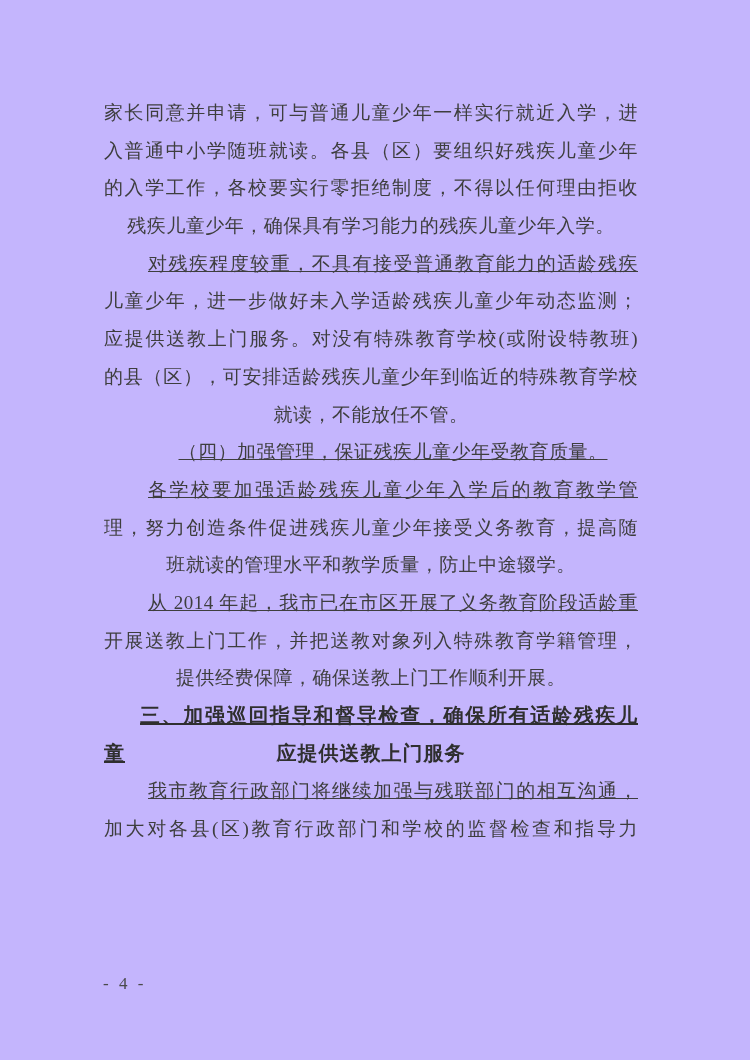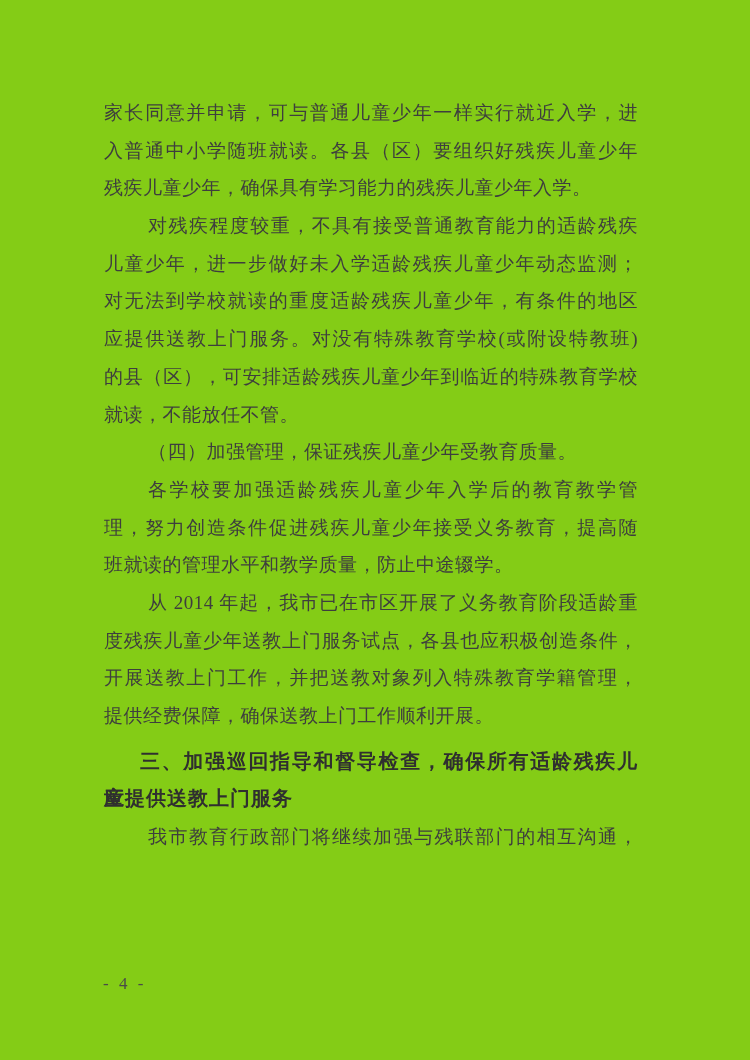--- a/index.html
+++ b/index.html
@@ -10,105 +10,105 @@
     width: 750px;
     height: 1060px;
     position: relative;
     background: #fdfdfd;
     overflow: hidden;
     font-family: "Liberation Serif", "DejaVu Serif", serif;
   }
   .page {
     position: absolute;
     inset: 0;
-    background: #84cc16;
+    background: #c4b5fd;
   }
   .doc-body {
     position: absolute;
     left: 104px;
     top: 94px;
     width: 534px;
     color: #3e3e3e;
   }
   .para {
     margin: 0;
     padding: 0;
   }
   .line {
     font-size: 19px;
     line-height: 37.7px;
     height: 37.7px;
     letter-spacing: 0.5px;
-    text-align: left;
+    text-align: center;
     overflow: visible;
   }
   
   .line.fill {
     text-align: justify;
     text-align-last: justify;
     text-justify: inter-character;
   }
   .line.indent {
     text-indent: 44px;
+    text-decoration: underline;
   }
   .para.heading .line {
     font-family: "Liberation Sans", "DejaVu Sans", sans-serif;
     font-weight: 700;
     font-size: 20px;
     color: #2f2f2f;
     letter-spacing: 1px;
   }
   .para.heading .line.indent {
     text-indent: 36px;
-    margin-top: 8px;
   }
   .footer {
     position: absolute;
     left: 103px;
     top: 974px;
     font-size: 17px;
     letter-spacing: 3px;
     color: #4a4a4a;
     font-family: "Liberation Serif", "DejaVu Serif", serif;
   }
 </style>
 </head>
 <body>
 
 <div class="page">
   <div class="doc-body">
       <div class="para body">
         <div class="line fill">家长同意并申请，可与普通儿童少年一样实行就近入学，进</div>
         <div class="line fill">入普通中小学随班就读。各县（区）要组织好残疾儿童少年</div>
+        <div class="line fill">的入学工作，各校要实行零拒绝制度，不得以任何理由拒收</div>
         <div class="line">残疾儿童少年，确保具有学习能力的残疾儿童少年入学。</div>
       </div>
       <div class="para body">
         <div class="line fill indent">对残疾程度较重，不具有接受普通教育能力的适龄残疾</div>
         <div class="line fill">儿童少年，进一步做好未入学适龄残疾儿童少年动态监测；</div>
-        <div class="line fill">对无法到学校就读的重度适龄残疾儿童少年，有条件的地区</div>
         <div class="line fill">应提供送教上门服务。对没有特殊教育学校(或附设特教班)</div>
         <div class="line fill">的县（区），可安排适龄残疾儿童少年到临近的特殊教育学校</div>
         <div class="line">就读，不能放任不管。</div>
       </div>
       <div class="para body">
         <div class="line indent">（四）加强管理，保证残疾儿童少年受教育质量。</div>
       </div>
       <div class="para body">
         <div class="line fill indent">各学校要加强适龄残疾儿童少年入学后的教育教学管</div>
         <div class="line fill">理，努力创造条件促进残疾儿童少年接受义务教育，提高随</div>
         <div class="line">班就读的管理水平和教学质量，防止中途辍学。</div>
       </div>
       <div class="para body">
         <div class="line fill indent">从 2014 年起，我市已在市区开展了义务教育阶段适龄重</div>
-        <div class="line fill">度残疾儿童少年送教上门服务试点，各县也应积极创造条件，</div>
         <div class="line fill">开展送教上门工作，并把送教对象列入特殊教育学籍管理，</div>
         <div class="line">提供经费保障，确保送教上门工作顺利开展。</div>
       </div>
       <div class="para heading">
         <div class="line fill indent">三、加强巡回指导和督导检查，确保所有适龄残疾儿童</div>
         <div class="line">应提供送教上门服务</div>
       </div>
       <div class="para body">
         <div class="line fill indent">我市教育行政部门将继续加强与残联部门的相互沟通，</div>
+        <div class="line fill">加大对各县(区)教育行政部门和学校的监督检查和指导力</div>
       </div>
     </div>
   <div class="footer">- 4 -</div>
 </div>
 
 </body></html>

